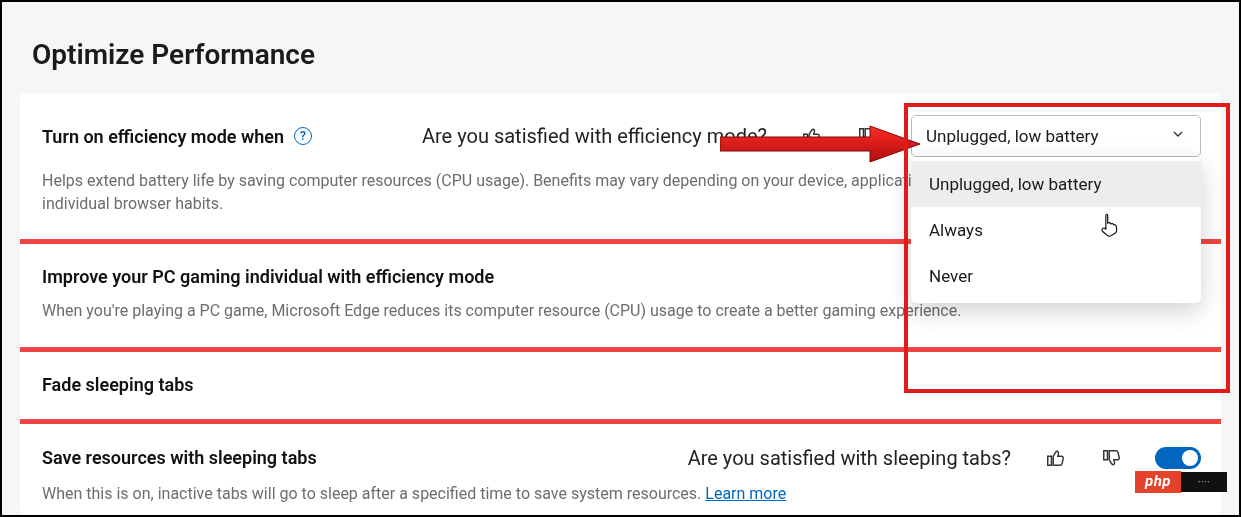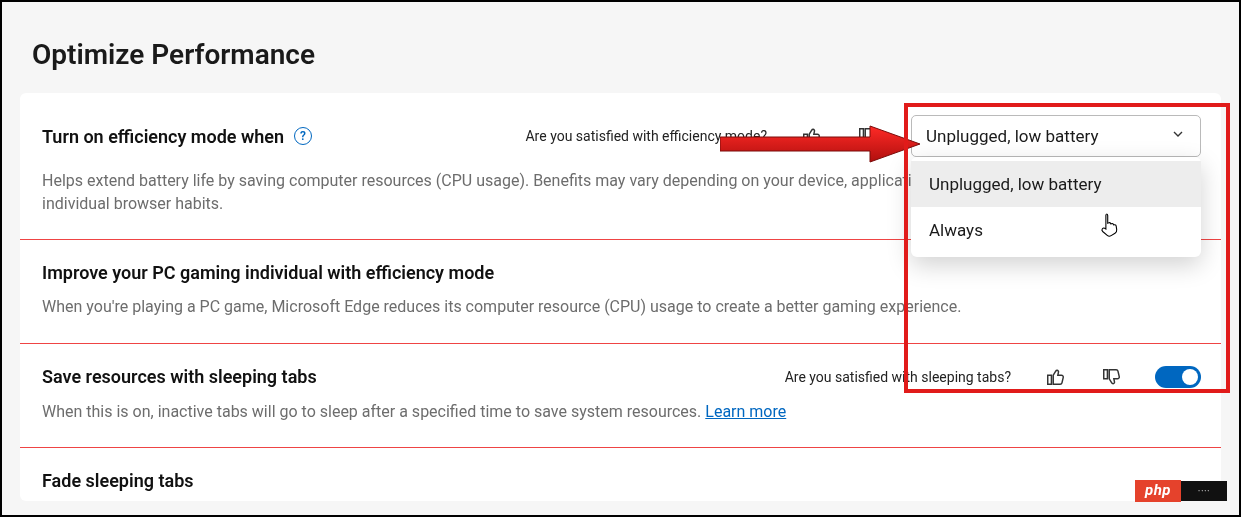--- a/index.html
+++ b/index.html
@@ -20,21 +20,21 @@
     font-weight: 600;
     margin: 18px 0 22px 12px;
   }
   .card {
     background: #fff;
     border-radius: 6px;
     padding: 0;
   }
   .row {
     padding: 22px 20px 24px 22px;
-    border-bottom: 1px solid #ef4444;
+    border-bottom: 5px solid #ef4444;
     position: relative;
   }
   .row:last-child { border-bottom: none; padding-bottom: 10px; }
   .row-head {
     display: flex;
     align-items: center;
     justify-content: space-between;
     gap: 20px;
   }
   .row-left {
@@ -64,21 +64,21 @@
     color: #0067c0;
     font-size: 12px;
     font-weight: 600;
     line-height: 1;
   }
   .feedback-cluster {
     display: flex;
     align-items: center;
     gap: 34px;
     color: #222;
-    font-size: 14px;
+    font-size: 20px;
   }
   .thumb {
     width: 22px; height: 22px;
     display: inline-flex;
     align-items: center;
     justify-content: center;
   }
   .thumb svg { width: 22px; height: 22px; stroke: #333; fill: none; stroke-width: 1.6; }
   .thumb.down svg { transform: scaleY(-1); }
   .dropdown {
@@ -153,21 +153,21 @@
     pointer-events: none;
   }
   .cursor {
     position: absolute;
     z-index: 120;
     width: 22px; height: 26px;
     pointer-events: none;
   }
   .badge-bar {
     position: absolute;
-    right: 12px; bottom: 13px;
+    right: 12px; bottom: 22px;
     display: flex; align-items: center; gap: 0;
   }
   .badge-php {
     background: #e5422c;
     color: #fff;
     font-style: italic;
     font-weight: 700;
     letter-spacing: 0.5px;
     padding: 1px 10px 3px 10px;
     font-size: 15px;
@@ -216,28 +216,33 @@
                 </svg>
             </span>
           </div>
         </div>
       </div>
       <div class="row-desc">Helps extend battery life by saving computer resources (CPU usage). Benefits may vary depending on your device, applications, and individual browser habits.</div>
 
       <div class="dropdown-menu">
         <div class="menu-item hovered">Unplugged, low battery</div>
         <div class="menu-item">Always</div>
+        <div class="menu-item">Never</div>
       </div>
     </div>
 
     <div class="row">
       <div class="row-head">
         <span class="row-title">Improve your PC gaming individual with efficiency mode</span>
       </div>
       <div class="row-desc">When you're playing a PC game, Microsoft Edge reduces its computer resource (CPU) usage to create a better gaming experience.</div>
+    </div>
+
+    <div class="row">
+      <span class="row-title">Fade sleeping tabs</span>
     </div>
 
     <div class="row">
       <div class="row-head">
         <span class="row-title">Save resources with sleeping tabs</span>
         <div class="row-right-inline">
           <div class="feedback-cluster">
             <span class="feedback-q">Are you satisfied with sleeping tabs?</span>
             <span class="thumb">
               <svg viewBox="0 0 24 24">
@@ -249,24 +254,20 @@
                   <path d="M7 10v10H3V10h4zm2 10h7.5c1 0 1.8-.6 2-1.5l1.4-6c.3-1.3-.7-2.5-2-2.5H14l.7-3.3c.2-1-.5-1.9-1.5-2-.6 0-1.2.3-1.5.8L9 10v10z"></path>
                 </svg>
             </span>
           </div>
           <span class="toggle"></span>
         </div>
       </div>
       <div class="row-desc">
         <span>When this is on, inactive tabs will go to sleep after a specified time to save system resources. </span><a class="link">Learn more</a>
       </div>
-    </div>
-
-    <div class="row">
-      <span class="row-title">Fade sleeping tabs</span>
     </div>
 
   </div>
 </div>
 
 <div class="highlight-box" style="left:902px; top:101px; width:326px; height:290px;"></div>
 
 <div class="arrow-wrap" style="left:718px; top:118px; width:200px; height:48px;">
   <svg viewBox="0 0 200 48" width="200" height="48">
     <defs>

